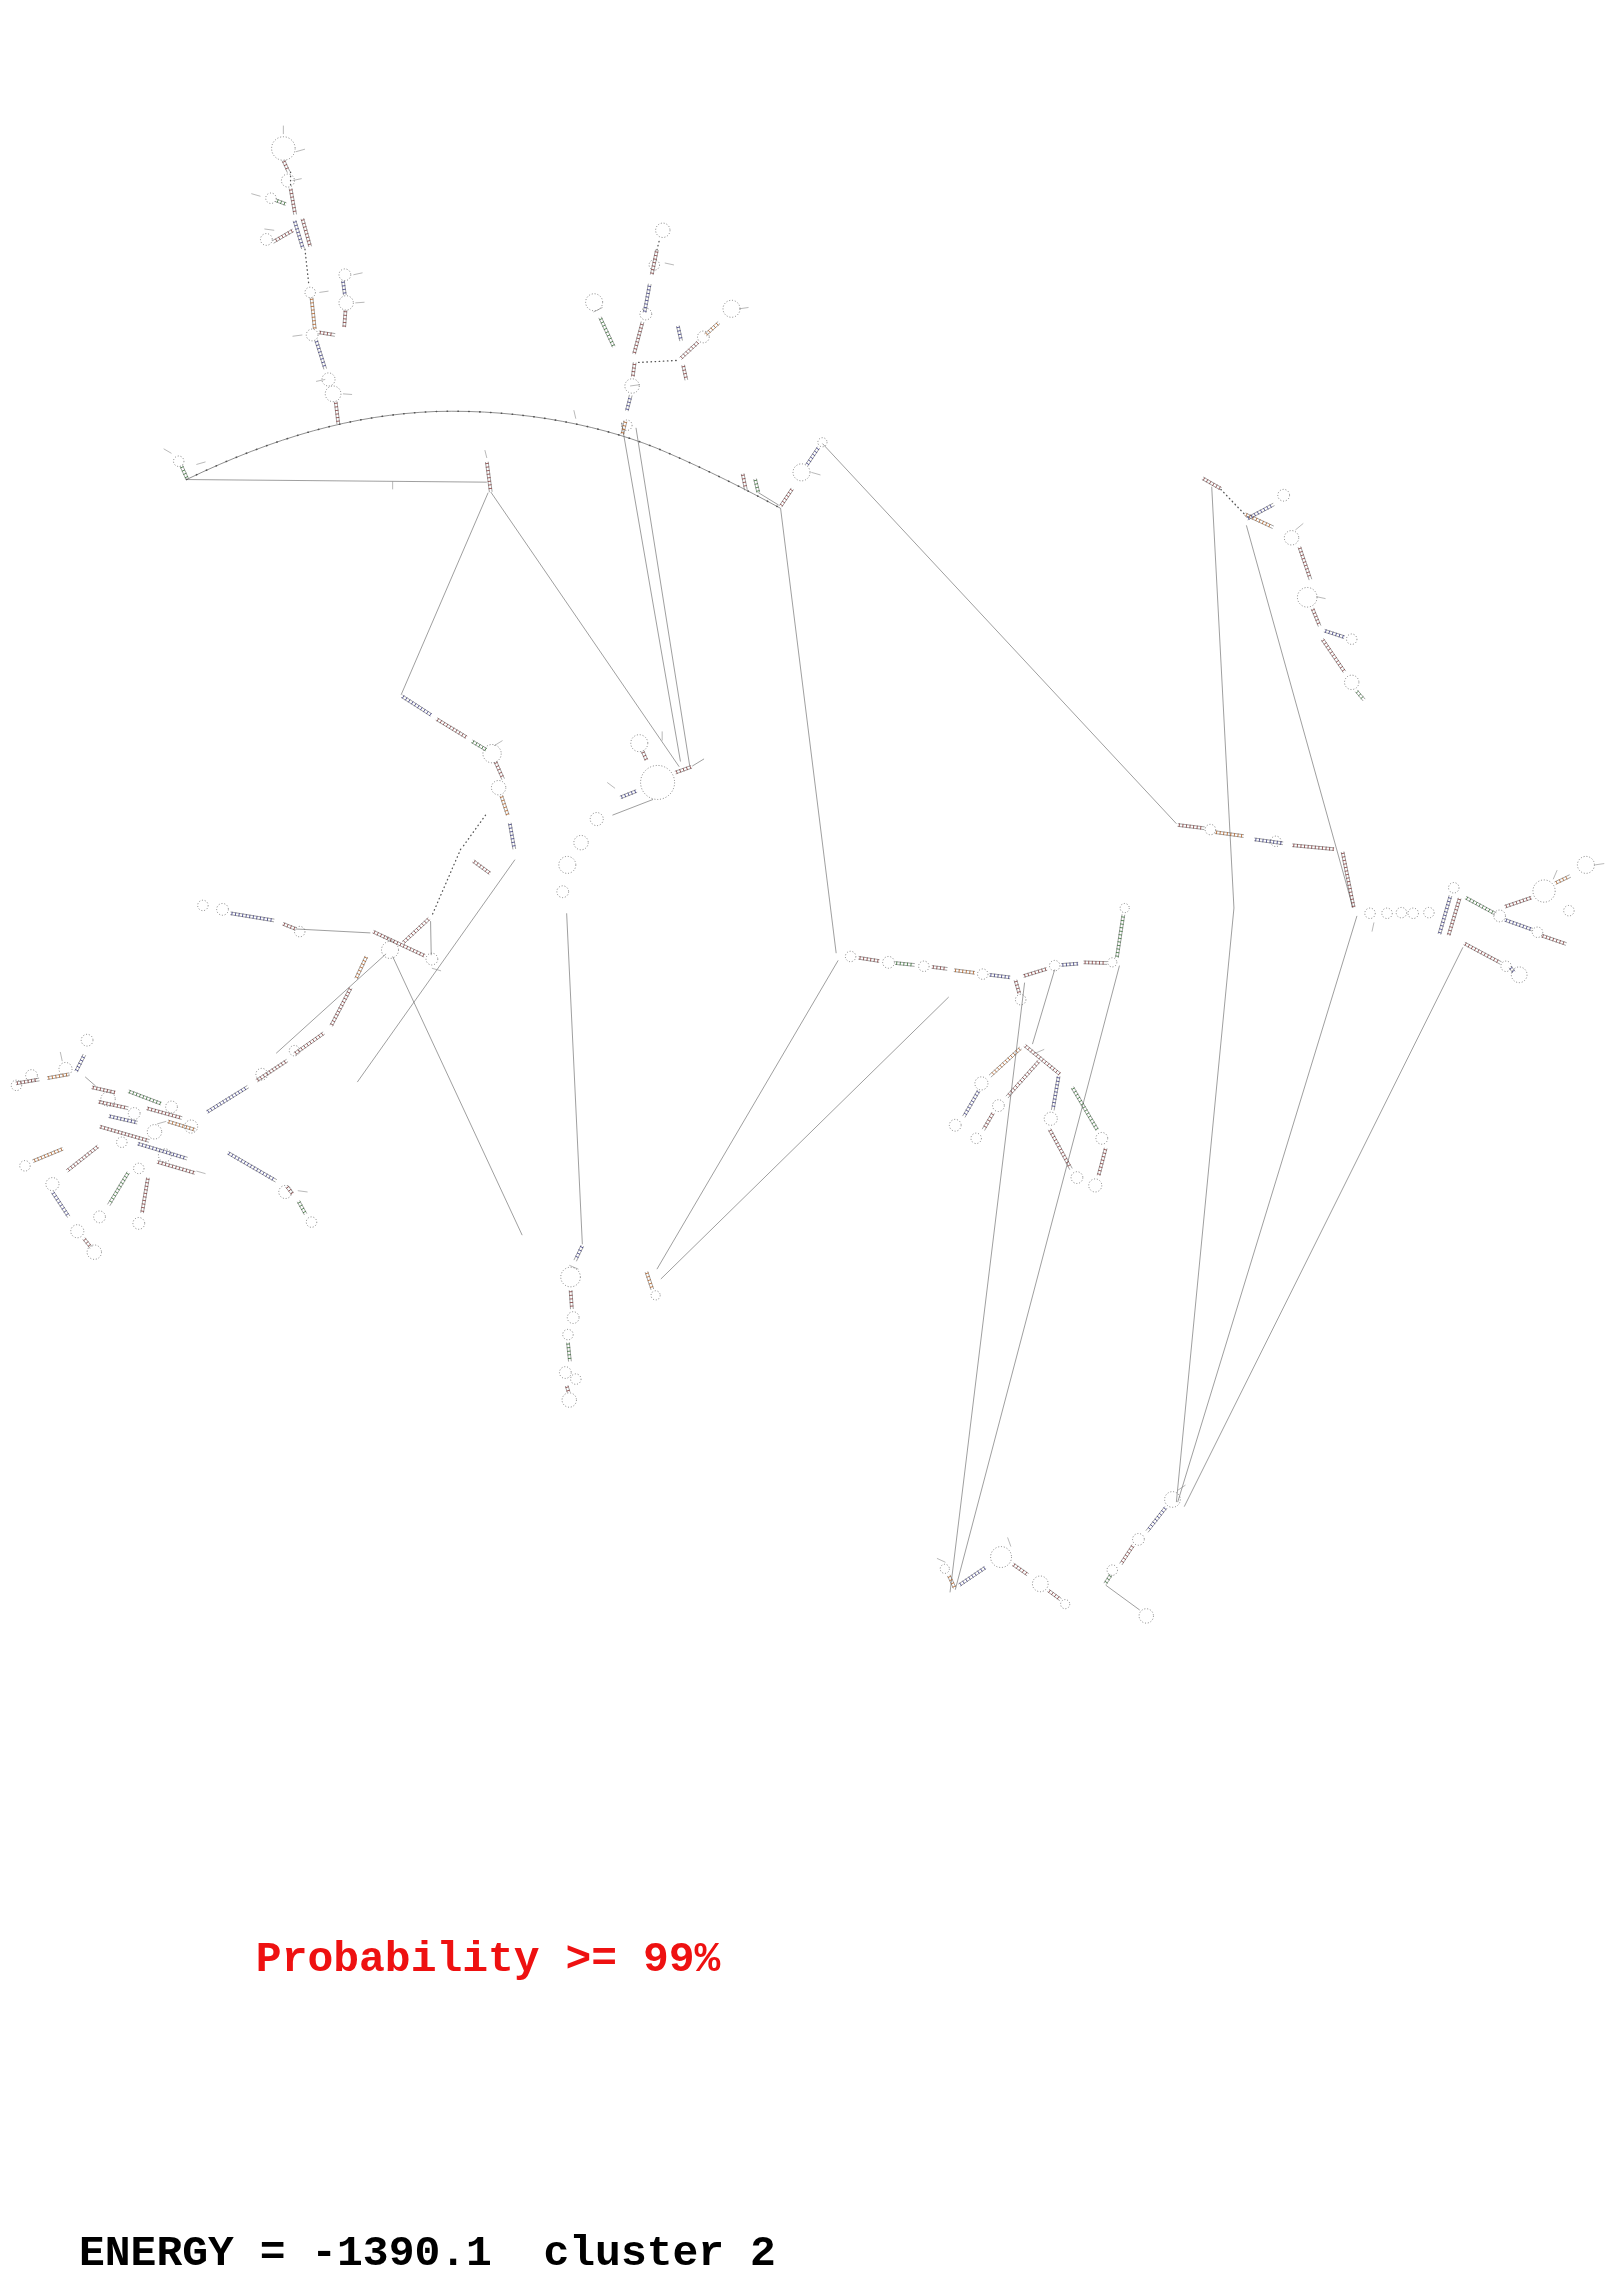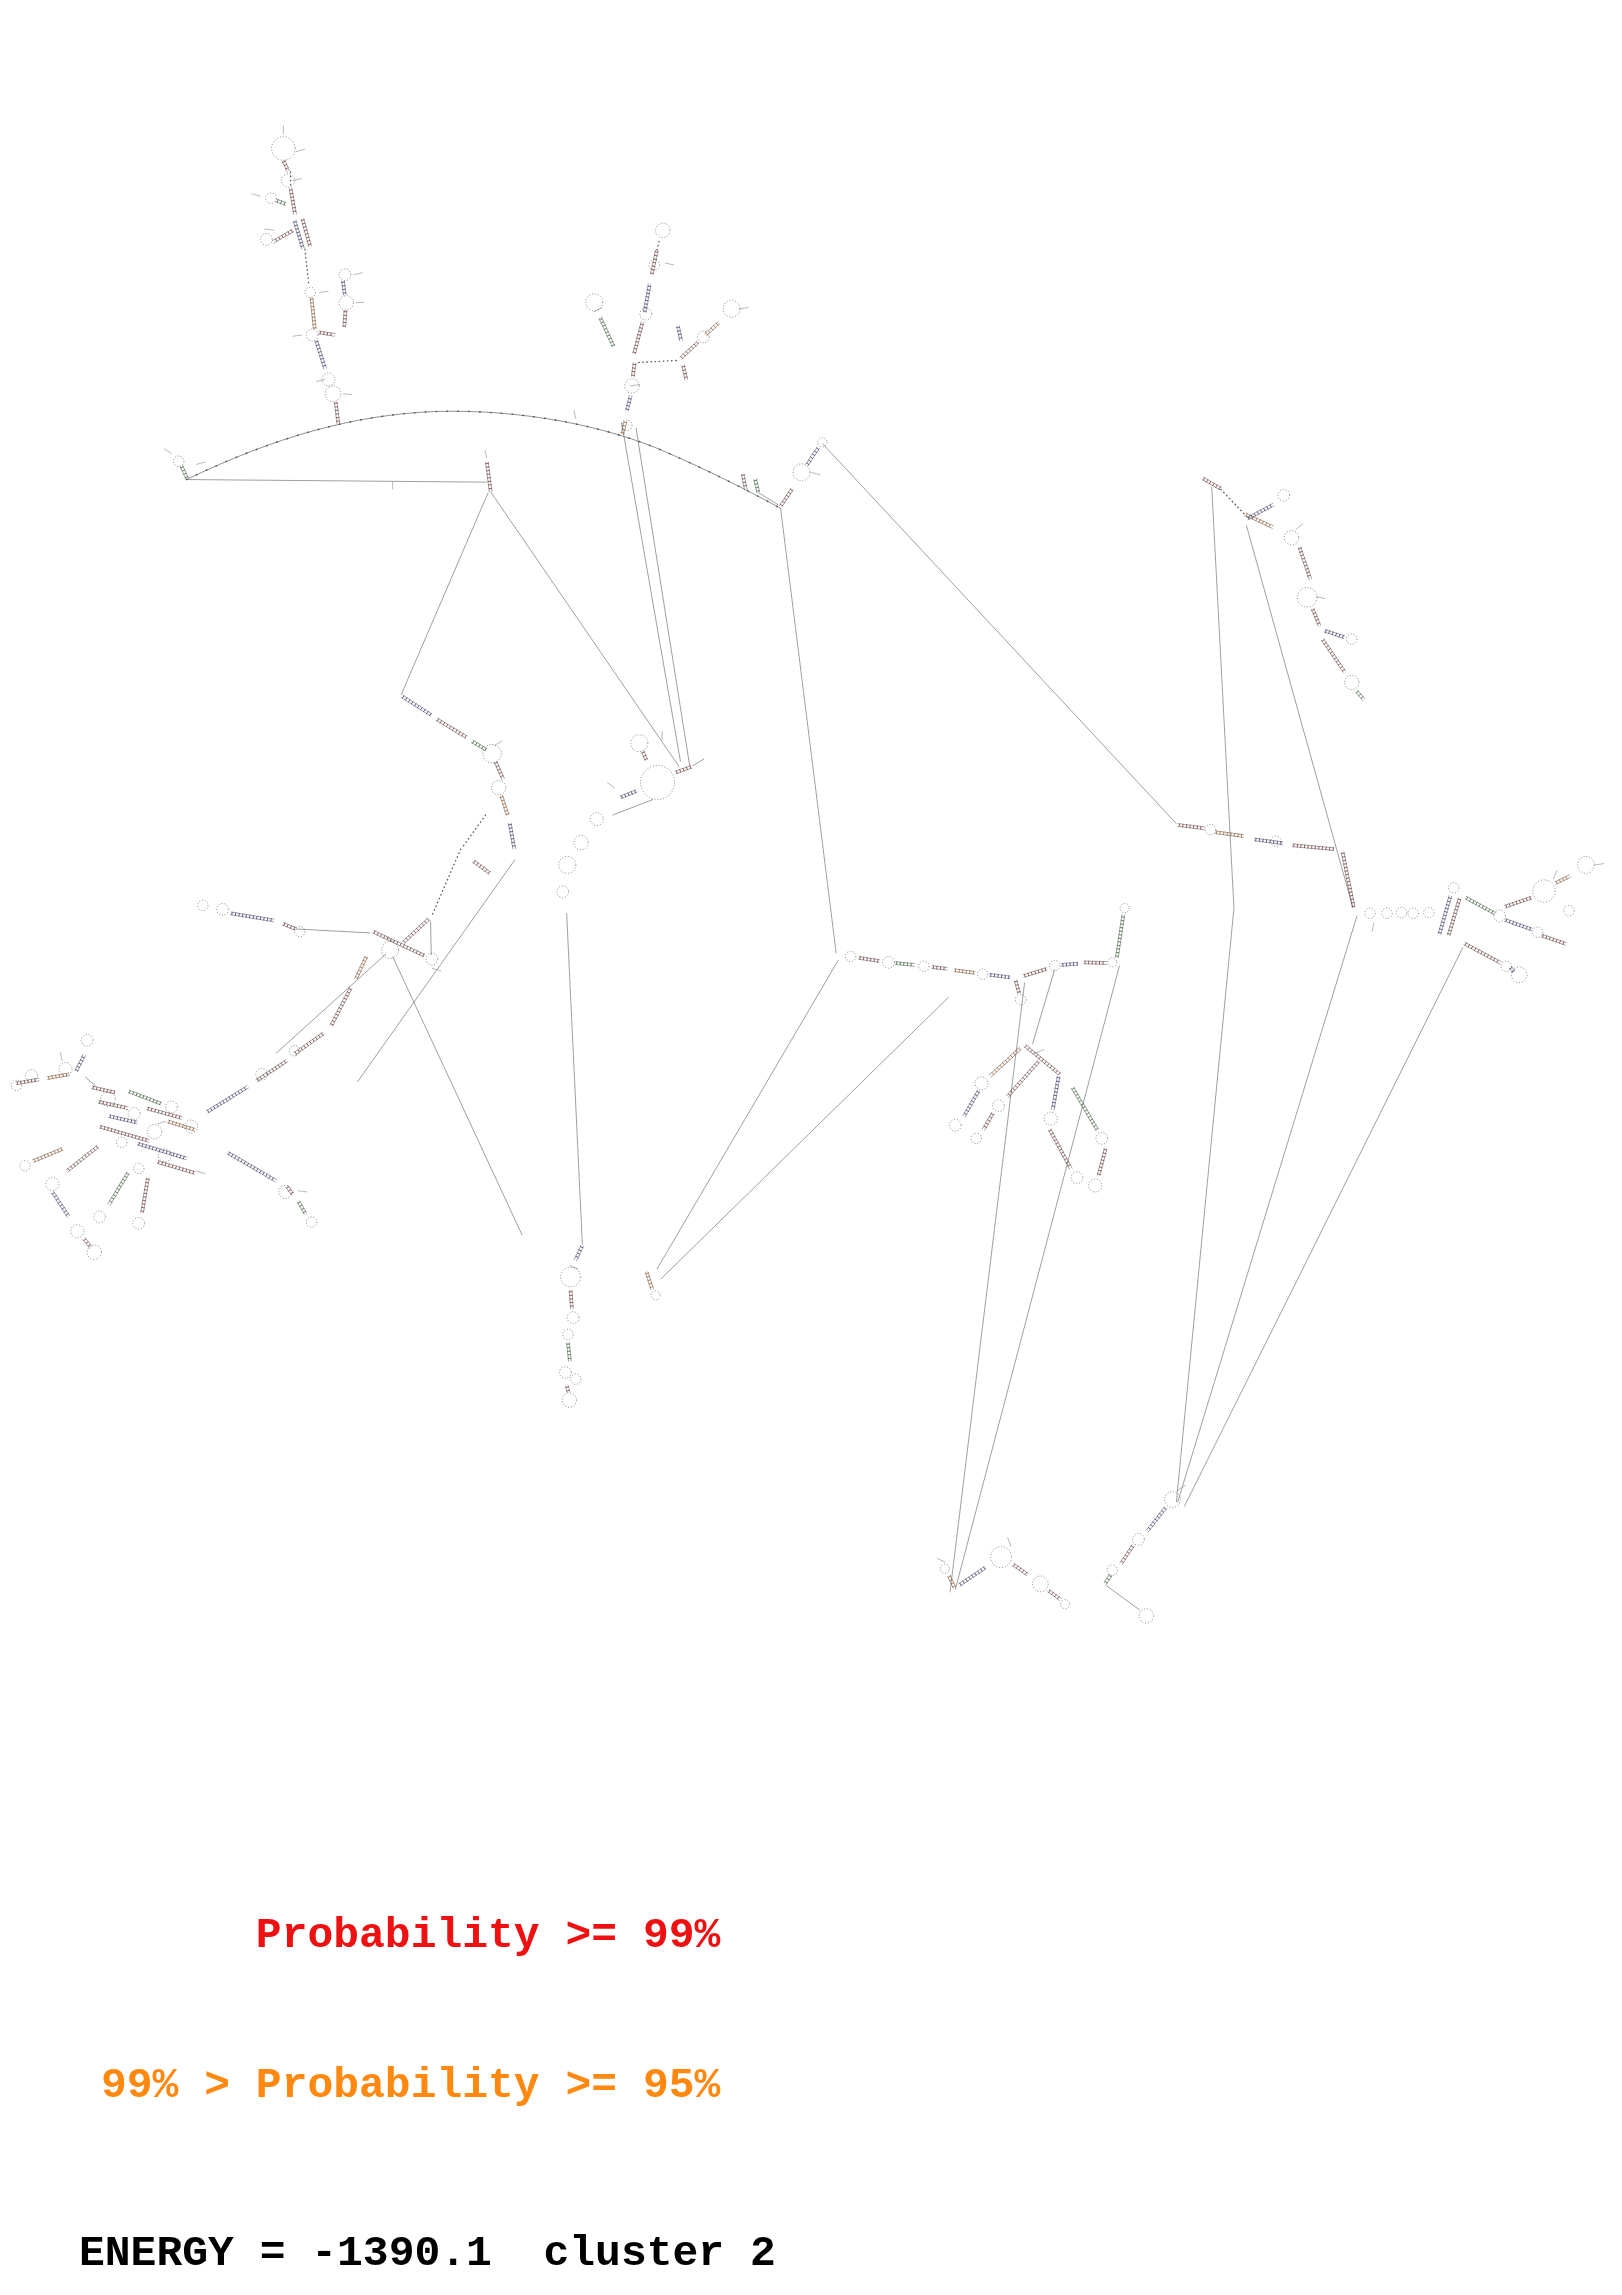--- a/index.html
+++ b/index.html
@@ -1,21 +1,21 @@
 <!DOCTYPE html>
 <html style="font-size:10.5px"><head>
 <meta charset="utf-8">
 <style>
   html,body{margin:0;padding:0;background:#ffffff;}
   .page{position:relative;width:1622px;height:2295px;background:#ffffff;overflow:hidden;
         font-family:"Liberation Mono","DejaVu Sans Mono",monospace;}
   .fig{position:absolute;left:0;top:0;width:1622px;height:2295px;}
   .legend{position:absolute;left:101px;top:1811px;font-weight:bold;font-size:43px;
           line-height:50px;white-space:pre;letter-spacing:0;}
-  .legend div{height:50px;}
+  .legend div{height:50px;margin-top:24px;}
   .energy{position:absolute;left:79px;top:2222px;font-weight:bold;font-size:43px;
           line-height:50px;white-space:pre;color:#000000;margin-top:7px;}
 </style>
 </head>
 <body>
 
 <div class="page">
 
   <svg class="fig" viewBox="0 0 2479 3508" id="fig-svg" xmlns="http://www.w3.org/2000/svg">
       <path d="M285,733 C420,668 540,634 665,629 C800,625 930,652 1020,692 C1080,718 1140,748 1193,777" fill="none" stroke="#555555" stroke-width="1"></path>
@@ -1339,21 +1339,20 @@
       <line x1="620.9690376369291" y1="1450.7426102384436" x2="623.1745664679448" y2="1446.0335081397886" stroke="#7d3232" stroke-width="1.2"></line>
       <line x1="625.9498187028144" y1="1453.0753811174025" x2="628.1553475338301" y2="1448.3662790187475" stroke="#7d3232" stroke-width="1.2"></line>
       <line x1="630.9305997686996" y1="1455.4081519963613" x2="633.1361285997153" y2="1450.6990498977063" stroke="#7d3232" stroke-width="1.2"></line>
       <line x1="635.9113808345849" y1="1457.7409228753202" x2="638.1169096656006" y2="1453.0318207766652" stroke="#7d3232" stroke-width="1.2"></line>
       <line x1="640.8921619004701" y1="1460.0736937542792" x2="643.0976907314858" y2="1455.3645916556243" stroke="#7d3232" stroke-width="1.2"></line>
       <line x1="645.8729429663554" y1="1462.406464633238" x2="648.0784717973711" y2="1457.6973625345831" stroke="#7d3232" stroke-width="1.2"></line>
     </svg>
 
   <div class="legend">
     <div style="color: rgb(238, 17, 17);">      Probability &gt;= 99%</div>
-    <div style="color: rgb(255, 136, 17);">99% &gt; Probability &gt;= 95%</div>
     
     
     
     
     
   </div>
 
   <div class="energy" style="color: rgb(0, 0, 0);">ENERGY = -1390.1  cluster 2</div>
 
 </div>

